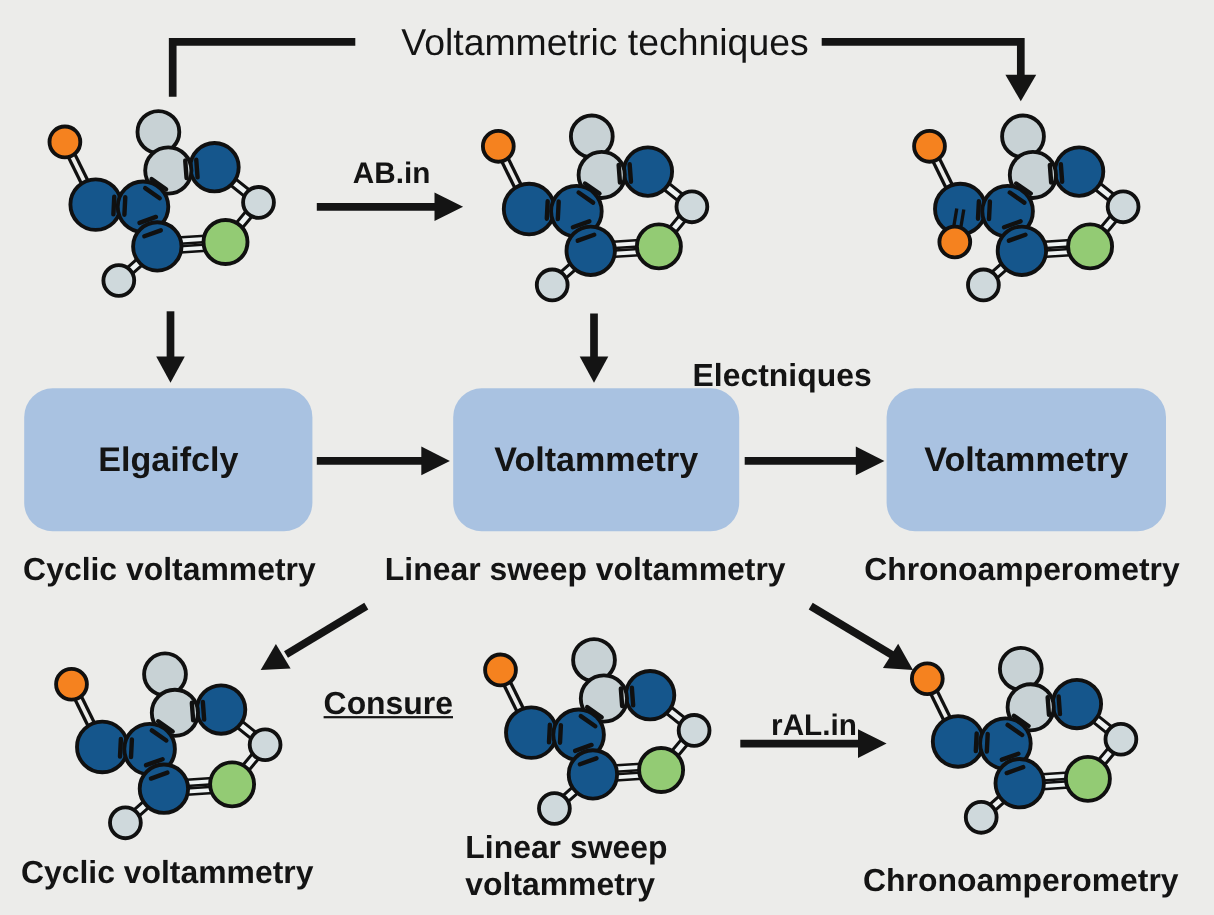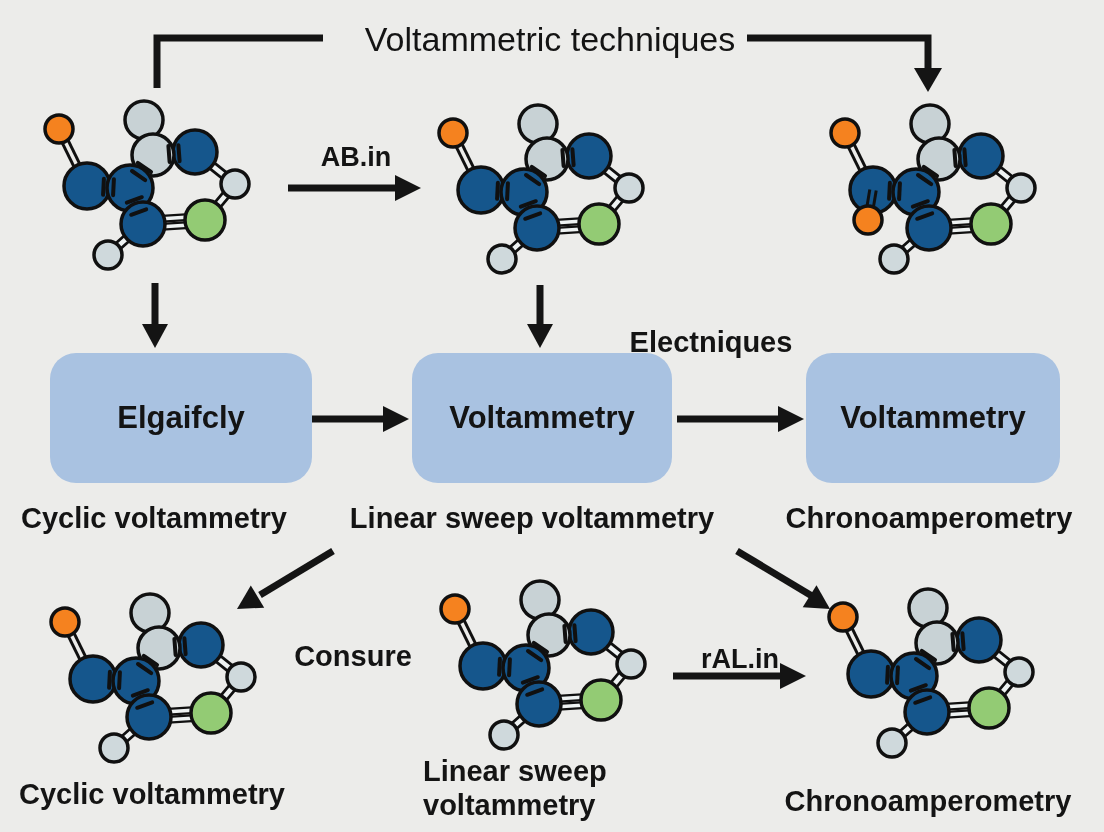--- a/index.html
+++ b/index.html
@@ -153,34 +153,34 @@
   <svg class="mol" style="left:428px;top:572px;" viewBox="0 0 250 195">
     <use href="#molecule"></use>
   </svg>
   <svg class="mol" style="left:816px;top:580px;" viewBox="0 0 250 195">
     <use href="#molecule"></use>
   </svg>
 
   <div class="lbl small" style="left:356px;top:142px;">AB.in</div>
   <div class="lbl" style="left:711px;top:278px;margin-top:48px;">Electniques</div>
 
-  <div class="box" style="left:22px;width:262px;margin-left:28px;">
+  <div class="box" style="left:22px;width:262px;">
     <span>Elgaifcly</span>
   </div>
   <div class="box" style="left:412px;width:260px;">
     <span>Voltammetry</span>
   </div>
   <div class="box" style="left:806px;width:254px;">
     <span>Voltammetry</span>
   </div>
 
   <div class="lbl" style="left:154px;top:502px;">Cyclic voltammetry</div>
   <div class="lbl" style="left:532px;top:502px;">Linear sweep voltammetry</div>
   <div class="lbl" style="left:929px;top:502px;">Chronoamperometry</div>
 
-  <div class="lbl" style="left:353px;top:640px;">Consure</div>
+  <div class="lbl" style="left:353px;top:624px;text-decoration:underline;">Consure</div>
   <div class="lbl small" style="left:740px;top:644px;">rAL.in</div>
 
   <div class="lbl" style="left:152px;top:778px;">Cyclic voltammetry</div>
   <div class="lbl wrap" style="left:543px;top:754px;">Linear sweep voltammetry</div>
   <div class="lbl" style="left:928px;top:785px;">Chronoamperometry</div>
 
 </div>
 
 </body></html>

